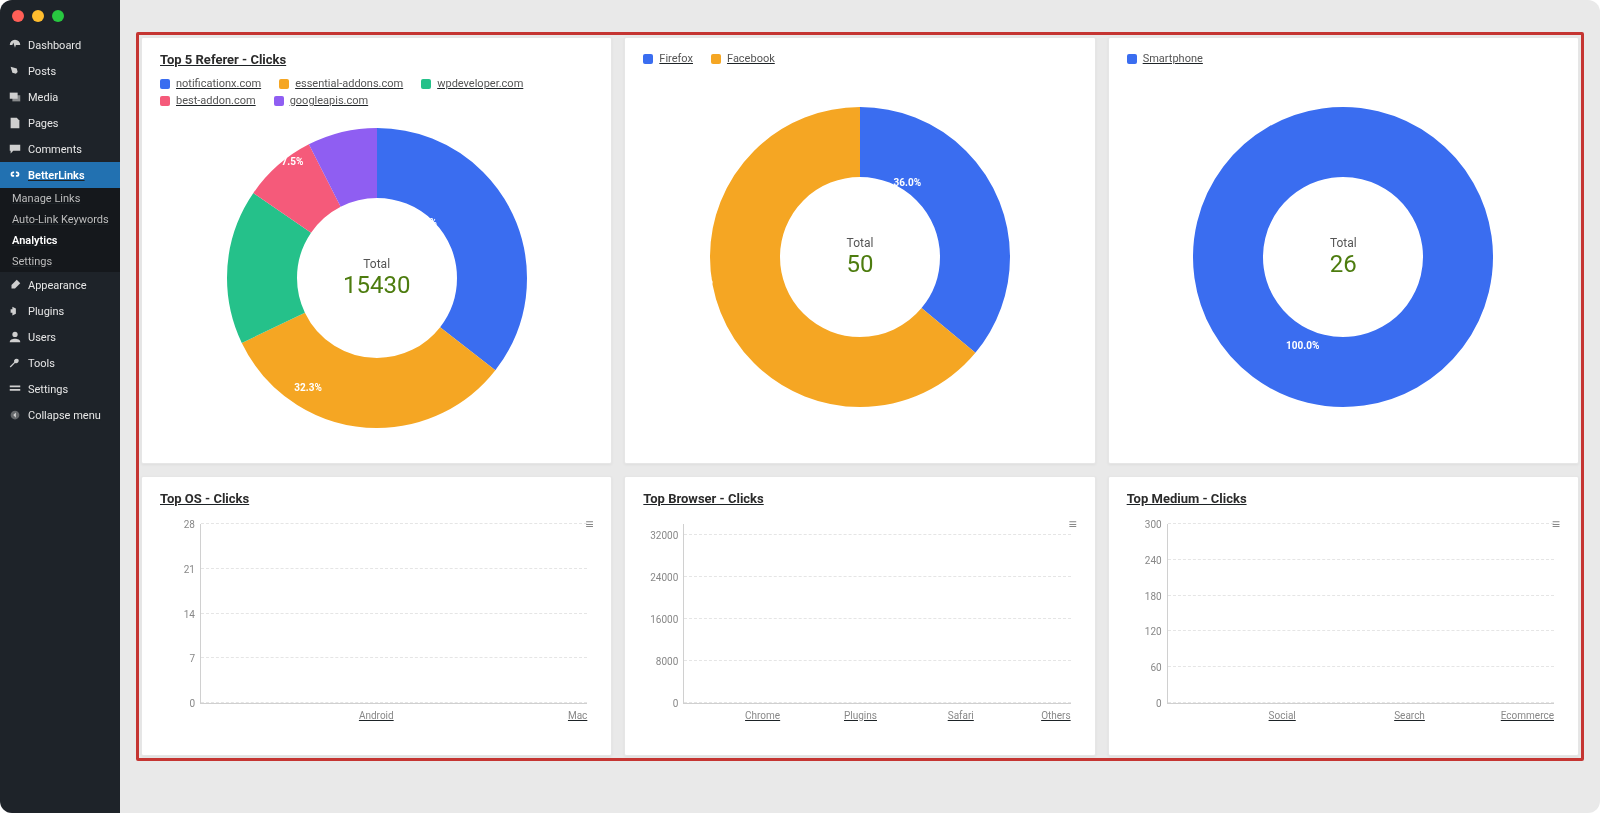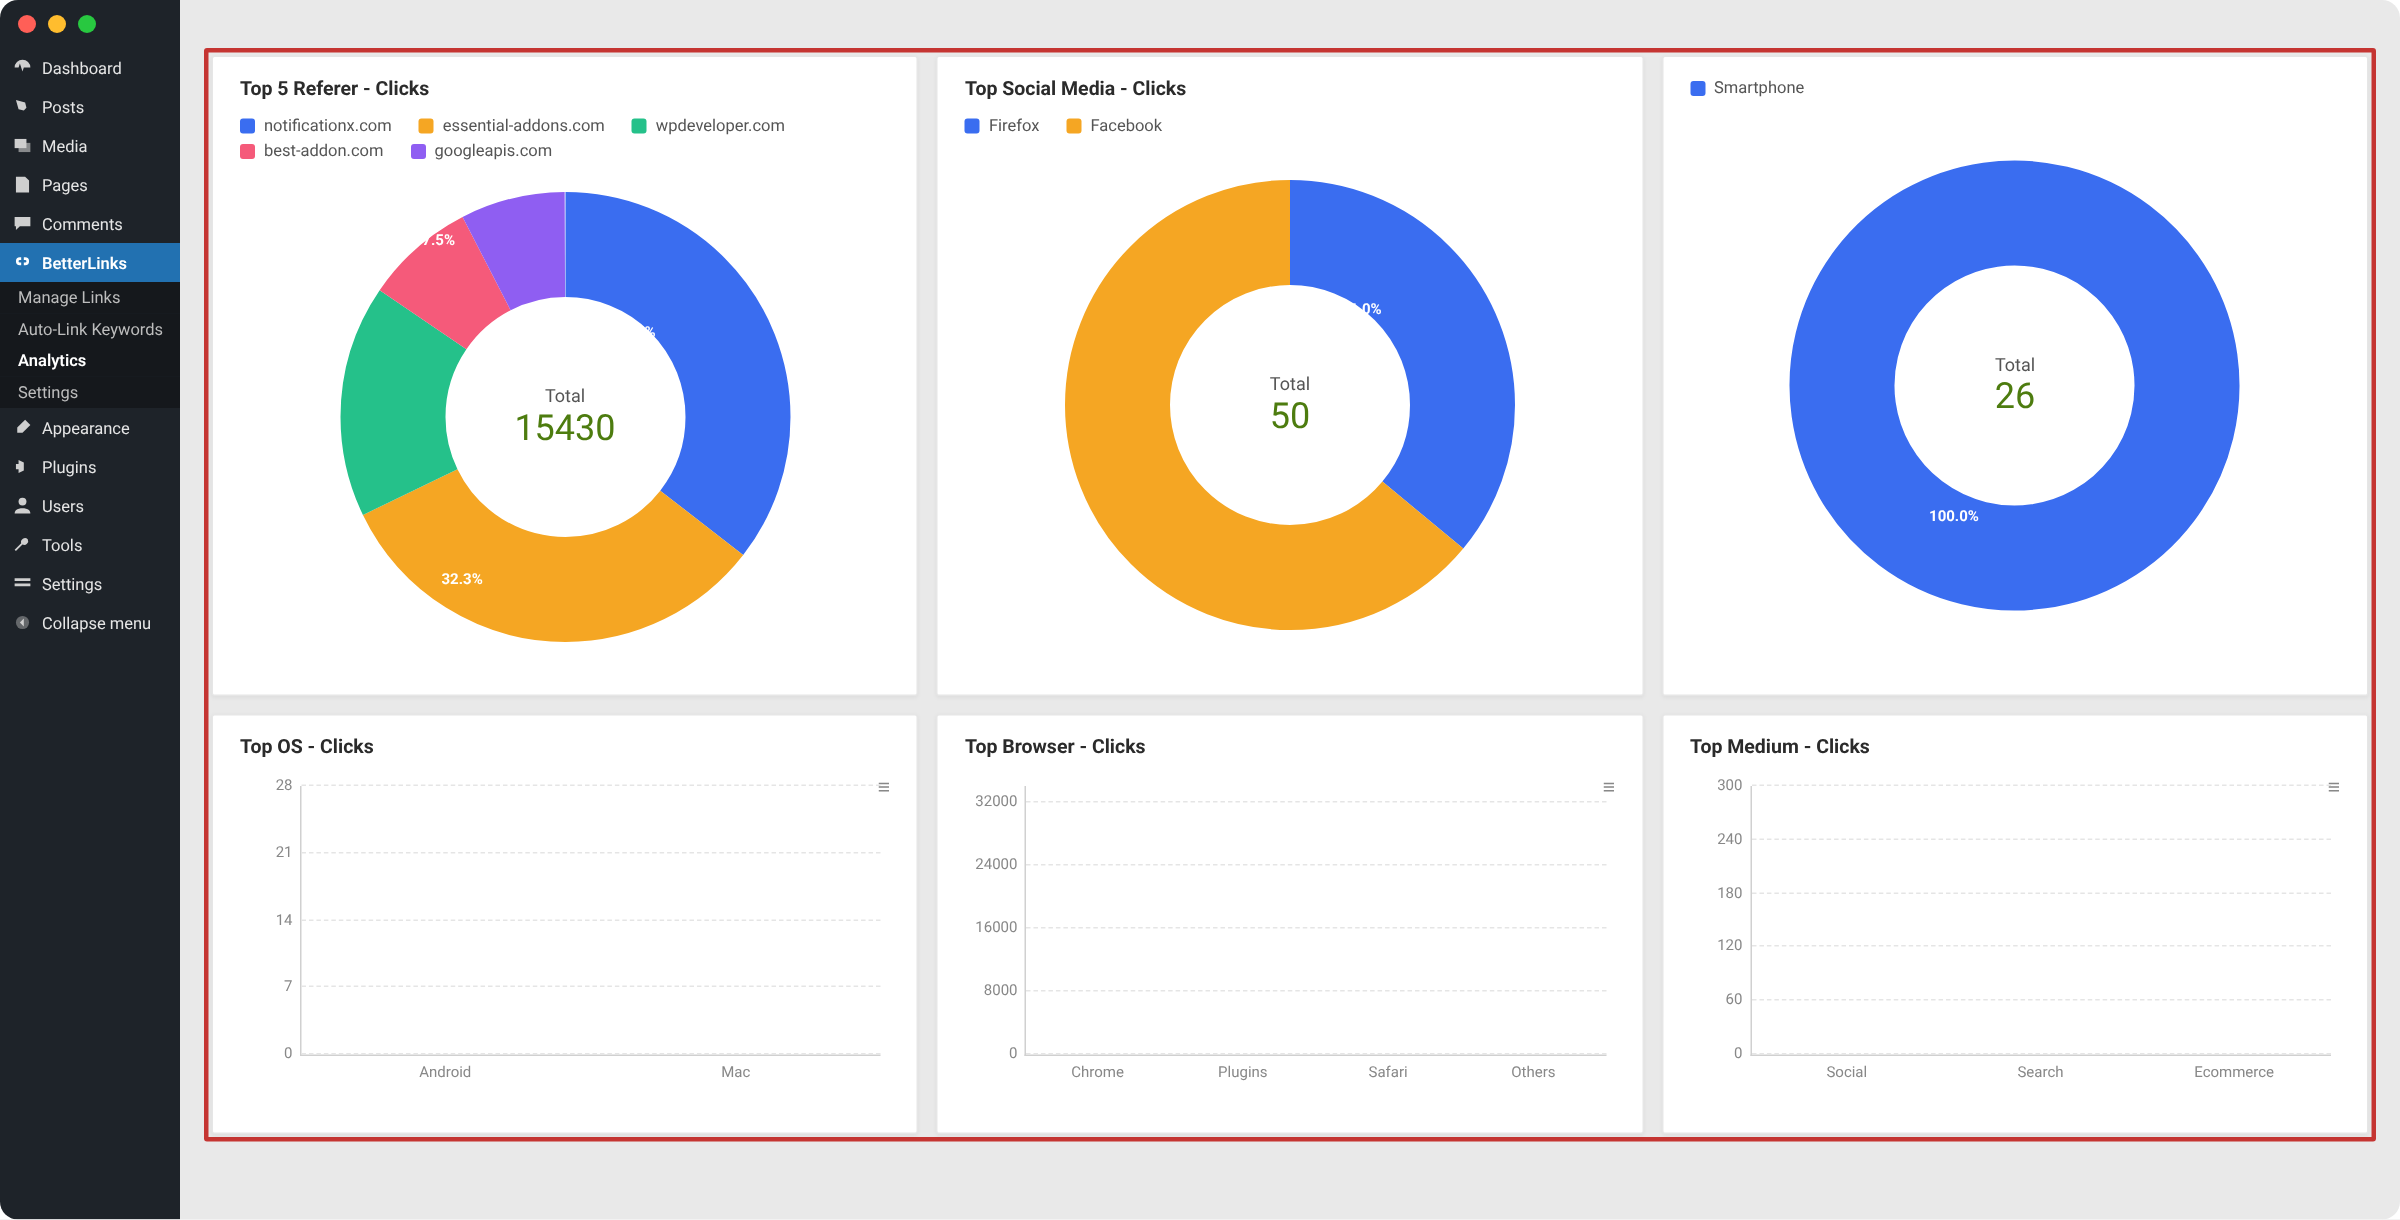--- a/index.html
+++ b/index.html
@@ -19,21 +19,21 @@
     font-family: -apple-system, BlinkMacSystemFont, "Segoe UI", Roboto, Helvetica, Arial, sans-serif;
   }
   *{box-sizing:border-box;}
   body{margin:0;background:#fff;color:var(--text);}
   .window{width:1600px;height:813px;background:var(--bg);position:relative;overflow:hidden;border-radius:12px;}
   .traffic{position:absolute;top:10px;left:12px;display:flex;gap:8px;z-index:30;}
   .dot{width:12px;height:12px;border-radius:50%;}
   .dot.red{background:#ff5f57;}
   .dot.yellow{background:#ffbd2e;}
   .dot.green{background:#28c840;}
-  .app{display:flex;height:100%;}
+  .app{display:flex;height:100%;text-decoration:underline;}
   .sidebar{width:120px;flex:none;background:var(--sidebar);color:#fff;padding-top:32px;font-size:11px;}
   .side-item{display:flex;align-items:center;gap:6px;padding:6px 8px;color:#e6e6e6;cursor:pointer;}
   .side-item.active{background:var(--sidebar-active);color:#fff;font-weight:600;position:relative;}
   .side-item.active::after{content:"";position:absolute;right:-8px;top:50%;transform:translateY(-50%);border:8px solid transparent;border-right-color:var(--bg);}
   .side-item .ic{width:14px;height:14px;display:inline-block;flex:none;}
   .sub-item{padding:4px 8px 4px 12px;font-size:11px;color:#bdbdbd;cursor:pointer;background:#15181c;}
   .sub-item.active{color:#fff;font-weight:600;}
   .content{flex:1;overflow:auto;padding:32px 12px 29px 12px;}
   .grid{margin:0 4px;border:3px solid var(--highlight);border-radius:2px;display:grid;grid-template-columns:1fr 1fr 1fr;grid-auto-rows:min-content;gap:12px;padding:2px;background:transparent;}
   .card{background:var(--panel);border:1px solid #e6e6e6;border-radius:2px;box-shadow:0 1px 3px rgba(0,0,0,.05);padding:14px 18px 20px 18px;display:flex;flex-direction:column;}
@@ -52,21 +52,21 @@
   .menu-icon{position:absolute;top:0;right:0;color:#888;font-size:14px;cursor:pointer;}
   .bar-chart{position:relative;padding-top:8px;}
   .plot{position:relative;height:180px;margin-left:40px;margin-right:6px;border-left:1px solid #d0d0d0;border-bottom:1px solid #d0d0d0;}
   .grid-line{position:absolute;left:0;right:0;border-top:1px dashed #e5e5e5;height:0;}
   .ytick{position:absolute;left:-38px;font-size:10px;color:#888;transform:translateY(50%);width:32px;text-align:right;}
   .bars{position:absolute;left:0;right:0;bottom:0;top:0;display:flex;align-items:flex-end;}
   .bar-slot{flex:1;display:flex;align-items:flex-end;justify-content:center;position:relative;}
   .bar{width:60%;position:relative;display:flex;align-items:center;justify-content:center;}
   .bar .bl{position:absolute;bottom:6px;font-size:10px;font-weight:700;color:#fff;}
   .xlabels{margin-left:40px;margin-right:6px;display:flex;}
-  .xlabels span{flex:1;text-align:center;font-size:10px;color:#888;padding-top:6px;}
+  .xlabels span{flex:1;text-align:right;font-size:10px;color:#888;padding-top:6px;}
   svg .ic-fill{fill:#cfcfcf;}
 </style>
 </head>
 <body>
 
 <div class="window">
   <div class="traffic">
     <span class="dot red"></span>
     <span class="dot yellow"></span>
     <span class="dot green"></span>
@@ -195,21 +195,20 @@
             </div>
           <div class="slice-label" style="left: 263.273px; top: 109.407px;">35.5%</div>
               <div class="slice-label" style="left: 148.099px; top: 274.383px;">32.3%</div>
               <div class="slice-label" style="left: 45.3001px; top: 151.698px;">16.7%</div>
               <div class="slice-label" style="left: 83.6785px; top: 73.9766px;">7.9%</div>
               <div class="slice-label" style="left: 132.452px; top: 48.3483px;">7.5%</div>
             </div>
         </div>
 
         <div class="card">
-          <h3>Top Social Media - Clicks</h3>
           <div class="legend" id="legend-social">
               <span class="lg">
                 <span class="swatch" style="background:#3a6df0"></span>
                 <span>Firefox</span>
               </span>
               <span class="lg">
                 <span class="swatch" style="background:#f5a623"></span>
                 <span>Facebook</span>
               </span>
             </div>

